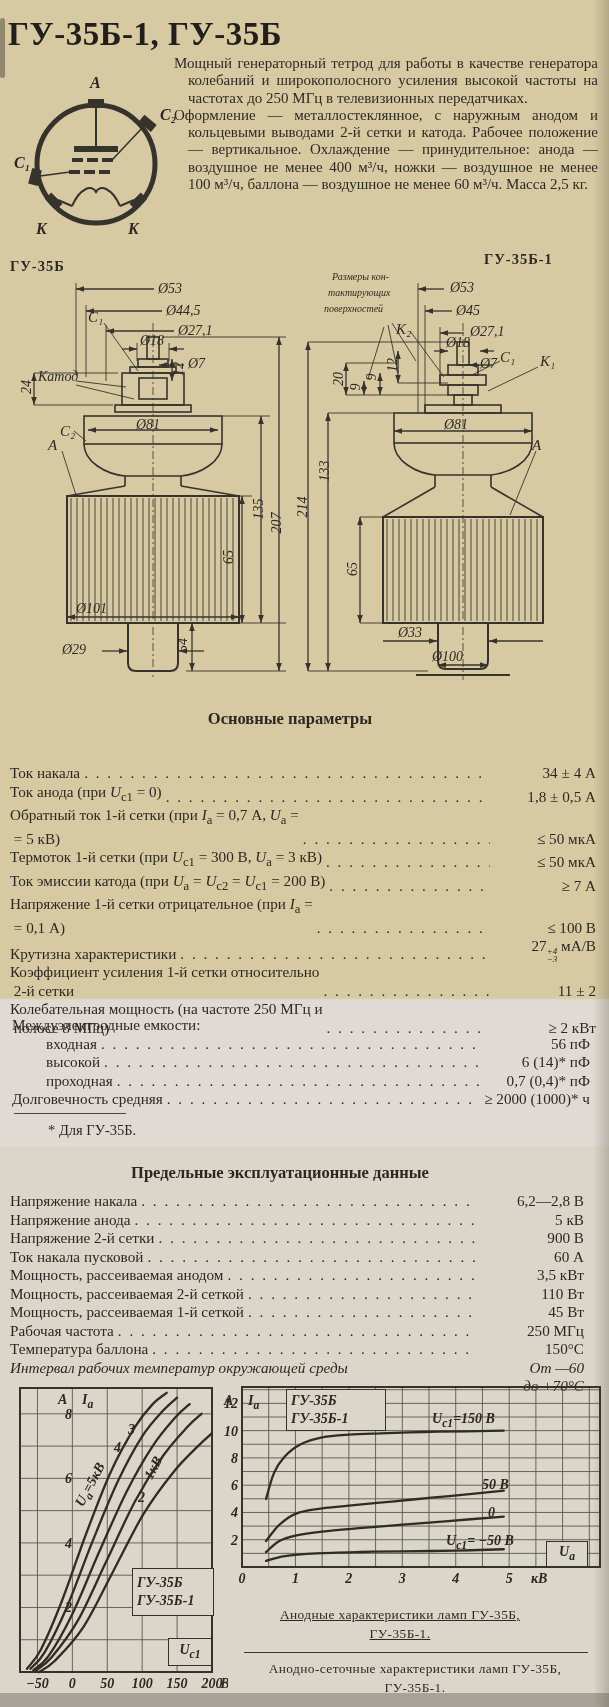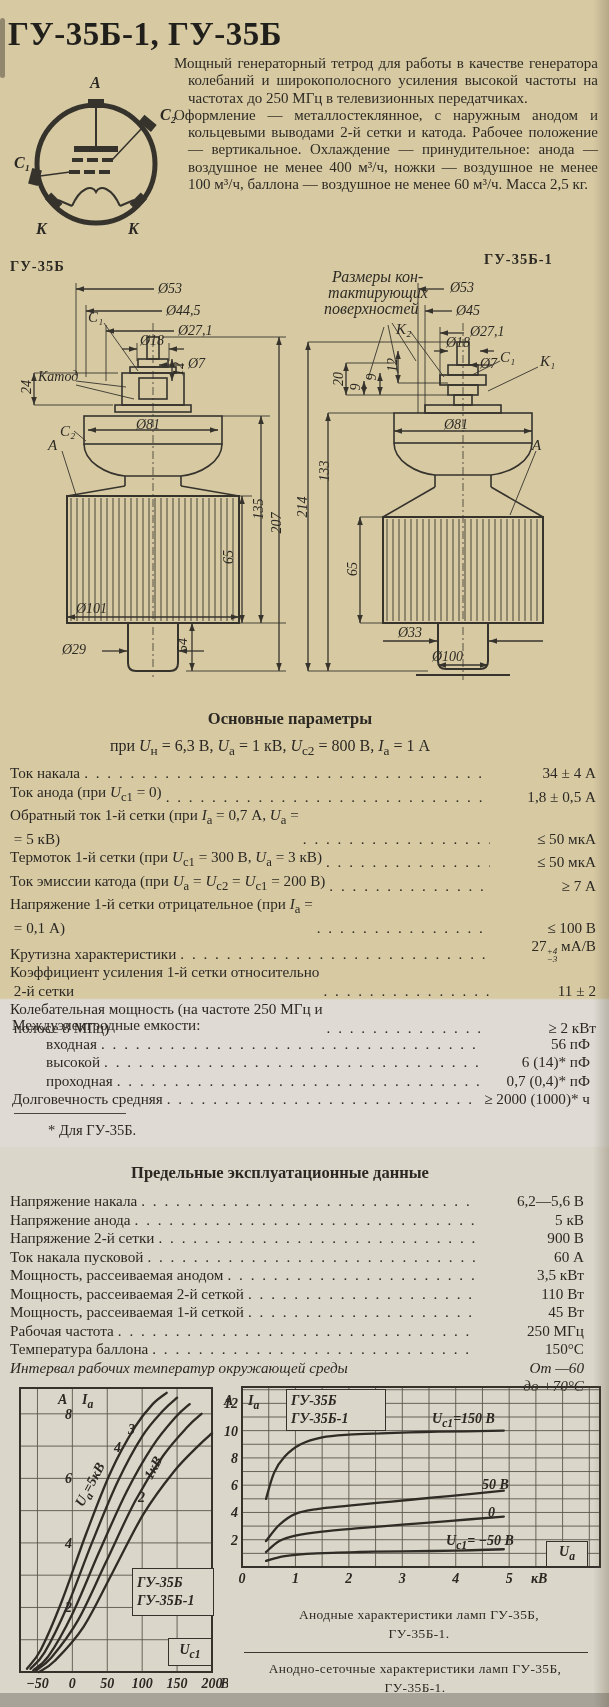--- a/index.html
+++ b/index.html
@@ -20,21 +20,21 @@
   #intro p{margin:0;padding-left:14px;text-indent:-14px;}
   
   #pinout{left:14px;top:58px;width:172px;height:176px;}
   .pin-label{position:absolute;font-style:italic;font-weight:bold;font-size:16px;color:#2b2823;}
   
   .model-label{font-weight:bold;font-size:14.5px;letter-spacing:1px;color:#2d2a24;}
   #dwL-box{left:18px;top:253px;width:270px;height:420px;}
   #dwR-box{left:298px;top:253px;width:308px;height:420px;}
   .dim{position:absolute;font-style:italic;font-size:14px;white-space:nowrap;color:#2d2a24;}
   .rot{transform:rotate(-90deg);transform-origin:center;}
-  .note{position:absolute;font-style:italic;font-size:16px;line-height:15.5px;color:#2d2a24;white-space:nowrap;text-align:right;}
+  .note{position:absolute;font-style:italic;font-size:10px;line-height:15.5px;color:#2d2a24;white-space:nowrap;text-align:right;}
   
   .sec-head{font-weight:bold;font-size:16.5px;text-align:center;color:#2b2823;}
   #cond{left:0;top:725px;width:540px;text-align:center;font-size:16px;}
   .plist{font-size:15.2px;line-height:18.5px;}
   .prow{display:flex;align-items:flex-end;}
   .prow.topalign{align-items:flex-start;font-style:italic;}
   .plabel{flex:0 1 auto;max-width:440px;}
   .dots{flex:1 1 12px;overflow:hidden;white-space:nowrap;margin:0 4px;color:#2d2a24;}
   .dots::after{content:". . . . . . . . . . . . . . . . . . . . . . . . . . . . . . . . . . . .";letter-spacing:2px;}
   .nodots .dots::after{content:"";}
@@ -349,21 +349,20 @@
     <span class="dim rot" style="left:-6px;top:234px;">214</span>
     <span class="dim rot" style="left:16px;top:198px;">133</span>
     <span class="dim rot" style="left:48px;top:296px;">65</span>
     <span class="dim" style="left:146px;top:152px;">Ø81</span>
     <span class="dim" style="left:234px;top:172px;font-size:15px;">A</span>
     <span class="dim" style="left:100px;top:360px;">Ø33</span>
     <span class="dim" style="left:134px;top:384px;">Ø100</span>
   </div>
 
   <div class="abs sec-head" style="left:0;top:697px;width:580px;">Основные параметры</div>
-  <div id="cond" class="abs">при <i>U</i><sub>н</sub> = 6,3 В, <i>U</i><sub>а</sub> = 1 кВ, <i>U</i><sub>с2</sub> = 800 В, <i>I</i><sub>а</sub> = 1 А</div>
 
   <div class="abs plist" style="left:10px;top:752px;width:586px;">
     <div class="prow">
         <span class="plabel">Ток накала</span>
         <span class="dots"></span>
         <span class="pval">34 ± 4 А</span>
       </div>
     <div class="prow">
         <span class="plabel">Ток анода (при <i>U</i><sub>с1</sub> = 0)</span>
         <span class="dots"></span>
@@ -430,21 +429,21 @@
       </div>
   </div>
   <div id="foot-rule" class="abs"></div>
   <div id="footnote" class="abs">* Для ГУ-35Б.</div>
 
   <div class="abs sec-head" style="left:0;top:1151px;width:560px;">Предельные эксплуатационные данные</div>
   <div class="abs plist" style="left:10px;top:1180px;width:574px;">
     <div class="prow">
         <span class="plabel">Напряжение накала</span>
         <span class="dots"></span>
-        <span class="pval">6,2—5,6 В</span>
+        <span class="pval">6,2—2,8 В</span>
       </div>
     <div class="prow">
         <span class="plabel">Напряжение анода</span>
         <span class="dots"></span>
         <span class="pval">5 кВ</span>
       </div>
     <div class="prow">
         <span class="plabel">Напряжение 2-й сетки</span>
         <span class="dots"></span>
         <span class="pval">900 В</span>
@@ -599,20 +598,20 @@
     </div>
     <span class="anno" style="left:210px;top:28px;text-align:center;"><i>U</i><sub>с1</sub>=150 В</span>
     <span class="anno" style="left:260px;top:94px;">50 В</span>
     <span class="anno" style="left:266px;top:122px;">0</span>
     <span class="anno" style="left:212px;top:150px;margin-left:12px;"><i>U</i><sub>с1</sub>= −50 В</span>
     <div class="cbox" style="left:324px;top:158px;width:40px;height:24px;align-items:center;">
       <span class="ml"><i>U</i><sub>а</sub></span>
     </div>
   </div>
 
-  <div class="caption" style="left:243px;top:1606px;width:352px;">Анодные характеристики ламп ГУ-35Б,
+  <div class="caption" style="left:224px;top:1606px;width:352px;text-decoration:underline;">Анодные характеристики ламп ГУ-35Б,
 ГУ-35Б-1.</div>
   <div id="cap-divider"></div>
   <div class="caption" style="left:230px;top:1660px;width:370px;">Анодно-сеточные характеристики ламп ГУ-35Б,
 ГУ-35Б-1.</div>
 
   <div id="edge-right"></div>
 </div>
 
 </body></html>

